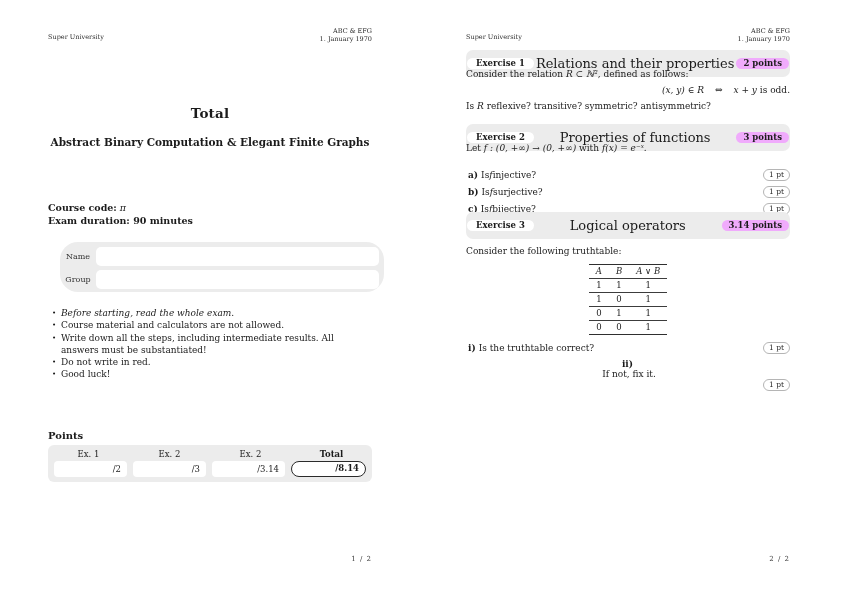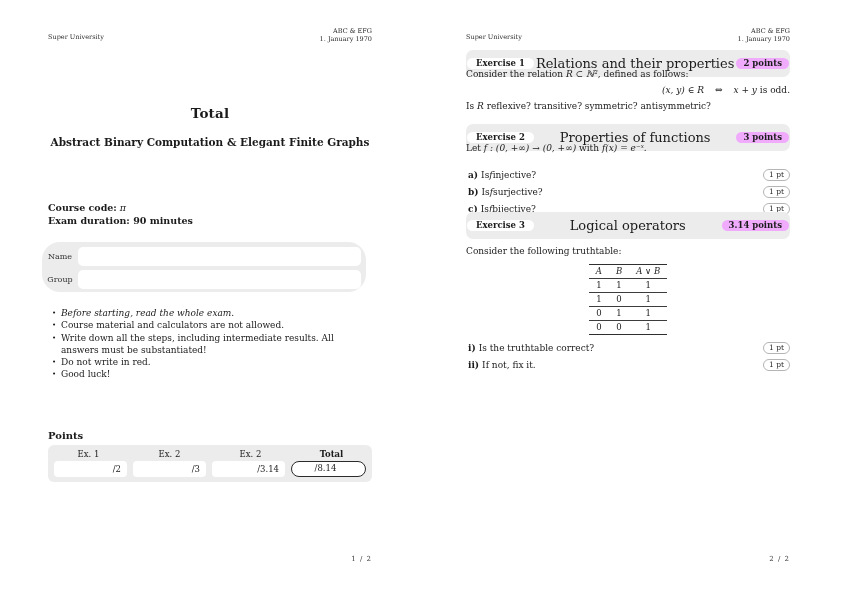--- a/index.html
+++ b/index.html
@@ -26,21 +26,21 @@
   .instr-text{flex:1;}
   .italic{font-style:italic;}
   .points-heading{font-size:10px;font-weight:bold;}
   .points-table{width:324px;height:37px;padding-top:3px;box-sizing:border-box;}
   .pt-hdr-row{display:flex;}
   .pt-hdr{flex:1;text-align:center;font-size:8.5px;line-height:12px;}
   .pt-hdr.total{font-weight:bold;}
   .pt-val-row{display:flex;padding:1px 3px 0 3px;}
   .pt-cell{flex:1;margin:0 3px;height:16px;background:#fff;border-radius:4px;
            font-size:8.5px;line-height:16px;text-align:right;padding-right:6px;box-sizing:border-box;}
-  .pt-cell.total{font-weight:normal;border:1.3px solid #2b2b2b;border-radius:8px;line-height:13.5px;text-align:center;}
+  .pt-cell.total{font-weight:bold;border:1.3px solid #2b2b2b;border-radius:8px;line-height:13.5px;}
   .footer{width:324px;text-align:right;font-size:7px;color:#3a3a3a;letter-spacing:1px;}
   .ex-bar{width:324px;height:27px;background:#ececec;border-radius:7px;
           display:flex;align-items:center;justify-content:space-between;box-sizing:border-box;}
   .ex-label{background:#fff;border-radius:6px;padding:0 9px;height:11px;line-height:11px;margin-left:1px;
             font-size:8.5px;font-weight:bold;flex:none;}
   .ex-title{flex:1;text-align:center;font-size:13px;color:#1b1b1b;}
   .ex-points{background:#f0abfc;border-radius:6px;padding:0 7px;height:11px;line-height:11px;margin-right:1px;
              font-size:8.5px;font-weight:bold;flex:none;}
   .body-text{font-size:9px;line-height:11.5px;width:324px;}
   .mathit{font-style:italic;}
@@ -69,21 +69,21 @@
   </div>
 
   <div class="abs page-title" style="left:48px;top:105px;">Total</div>
   <div class="abs page-subtitle" style="left:48px;top:136px;">Abstract Binary Computation &amp; Elegant Finite Graphs</div>
 
   <div class="abs meta" style="left:48px;top:201px;">
     <div><b>Course code:</b> <span class="mathit">π</span></div>
     <div><b>Exam duration: 90 minutes</b></div>
   </div>
 
-  <div class="abs panel fields-panel" style="left:42px;top:242px;border-radius:18px;">
+  <div class="abs panel fields-panel" style="left:60px;top:242px;border-radius:18px;">
     <div class="field-row">
       <span class="field-label">Name</span>
       <div class="field-input"></div>
     </div>
     <div class="field-row">
       <span class="field-label">Group</span>
       <div class="field-input"></div>
     </div>
   </div>
 
@@ -218,21 +218,21 @@
         </tr>
       </tbody>
     </table>
   </div>
 
   <div class="abs q-row" style="left:468px;top:342px;">
     <span class="q-label">i)</span>
     <span>Is the truthtable correct?</span>
     <span class="pt-pill">1 pt</span>
   </div>
-  <div class="abs q-row" style="left:468px;top:359px;">
+  <div class="abs q-row" style="left:468px;top:359px;flex-direction:column;">
     <span class="q-label">ii)</span>
     <span>If not, fix it.</span>
     <span class="pt-pill">1 pt</span>
   </div>
 
   <div class="abs footer" style="left:466px;top:555px;">2 / 2</div>
 
 </div>
 
 </body></html>

